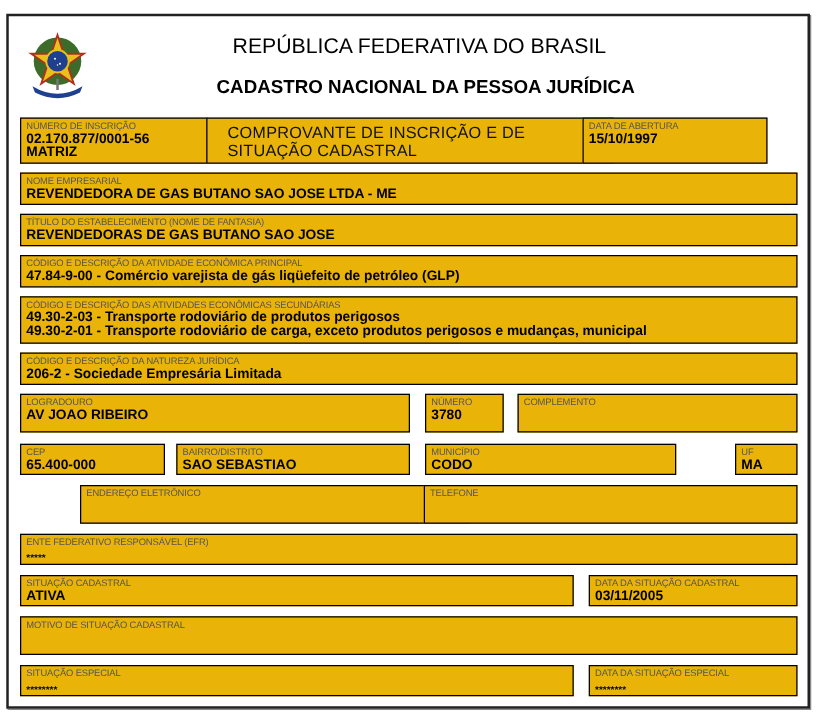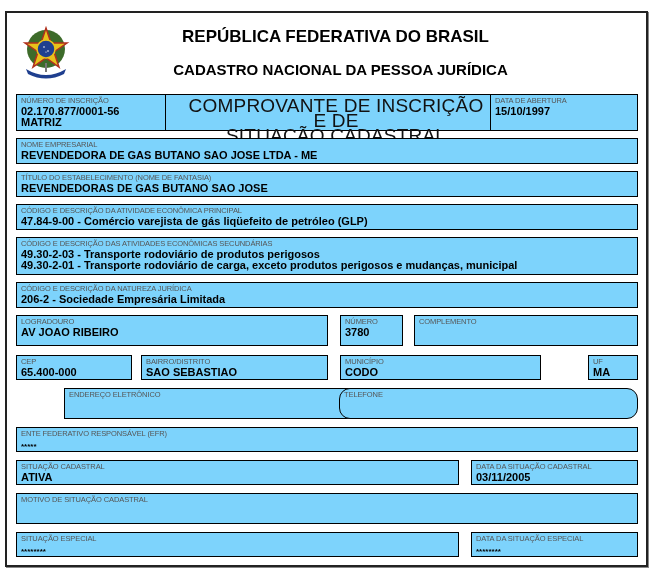--- a/index.html
+++ b/index.html
@@ -1,25 +1,25 @@
 <!DOCTYPE html>
 <html><head>
   <meta charset="utf-8">
   <style>
     html, body { margin: 0; padding: 0; background: #ffffff; }
     body { width: 661px; height: 572px; position: relative; overflow: hidden; font-family: "Liberation Sans", sans-serif; color: #000; }
     .frame { position: absolute; left: 5px; top: 11px; width: 639px; height: 552px; border: 2px solid #222; box-shadow: 1px 1px 0 #888; background: #fff; }
-    .box { position: absolute; border: 1px solid #000; box-sizing: border-box; background: #7dd3fc; }
+    .box { position: absolute; border: 1px solid #000; box-sizing: border-box; background: #eab308; }
     .lbl { position: absolute; left: 4px; top: 1px; font-size: 7.5px; color: #555; letter-spacing: -0.1px; white-space: nowrap; text-transform: uppercase; }
     .val { position: absolute; left: 4px; top: 11px; font-size: 11px; font-weight: bold; line-height: 11px; white-space: nowrap; }
     .val2 { top: 22px; }
     .stars { font-size: 8px; font-weight: bold; top: 13px; }
-    .h1 { position: absolute; left: 0; width: 651px; top: 27px; text-align: center; font-size: 17px; font-weight: bold; padding-left: 20px; box-sizing: border-box; }
+    .h1 { position: absolute; left: 0; width: 651px; top: 27px; text-align: center; font-size: 17px; font-weight: normal; padding-left: 20px; box-sizing: border-box; }
     .h2 { position: absolute; left: 0; width: 661px; top: 61px; text-align: center; font-size: 15px; font-weight: bold; padding-left: 20px; box-sizing: border-box; }
-    .comp-title { position: absolute; left: 16px; right: 0; top: 3px; text-align: center; font-size: 19px; line-height: 15px; color: #111; letter-spacing: 0.2px; }
+    .comp-title { position: absolute; left: 16px; right: 0; top: 3px; font-size: 13px; line-height: 15px; color: #111; letter-spacing: 0.2px; }
     .emblem { position: absolute; left: 20px; top: 25px; width: 52px; height: 56px; }
   </style>
 </head>
 <body>
 
 <div class="frame"></div>
 
 <svg class="emblem" viewBox="0 0 52 56">
   <circle cx="26" cy="24" r="19" fill="#3d6b2a"></circle>
   <polygon points="26,3 31,18 47,18 34,27 39,42 26,33 13,42 18,27 5,18 21,18" fill="#e8c21b" stroke="#b0301e" stroke-width="1.5"></polygon>
@@ -38,21 +38,21 @@
   <span class="lbl">NÚMERO DE INSCRIÇÃO</span>
   <span class="val">02.170.877/0001-56</span>
   <span class="val val2">MATRIZ</span>
 </div>
 <div class="box" style="left:165px; top:94px; width:326px; height:37px;">
   <div class="comp-title">
     <div>COMPROVANTE DE INSCRIÇÃO E DE</div>
     <div>SITUAÇÃO CADASTRAL</div>
   </div>
 </div>
-<div class="box" style="left:490px; top:94px; width:148px; height:37px;">
+<div class="box" style="left:466px; top:94px; width:148px; height:37px;">
   <span class="lbl">DATA DE ABERTURA</span>
   <span class="val">15/10/1997</span>
 </div>
 
 <div class="box" style="left:16px; top:138px; width:622px; height:26px;">
   <span class="lbl">NOME EMPRESARIAL</span>
   <span class="val">REVENDEDORA DE GAS BUTANO SAO JOSE LTDA - ME</span>
 </div>
 
 <div class="box" style="left:16px; top:171px; width:622px; height:26px;">
@@ -103,21 +103,21 @@
 </div>
 <div class="box" style="left:588px; top:355px; width:50px; height:25px;">
   <span class="lbl">UF</span>
   <span class="val">MA</span>
 </div>
 
 <div class="box" style="left:16px; top:388px; width:312px; height:31px;margin-left:48px;">
   <span class="lbl">ENDEREÇO ELETRÔNICO</span>
   <span class="val"></span>
 </div>
-<div class="box" style="left:339px; top:388px; width:299px; height:31px;border-radius:11px;">
+<div class="box" style="left:339px; top:388px; width:299px; height:31px;">
   <span class="lbl">TELEFONE</span>
   <span class="val"></span>
 </div>
 
 <div class="box" style="left:16px; top:427px; width:622px; height:25px;">
   <span class="lbl">ENTE FEDERATIVO RESPONSÁVEL (EFR)</span>
   <span class="val stars">*****</span>
 </div>
 
 <div class="box" style="left:16px; top:460px; width:443px; height:25px;">

